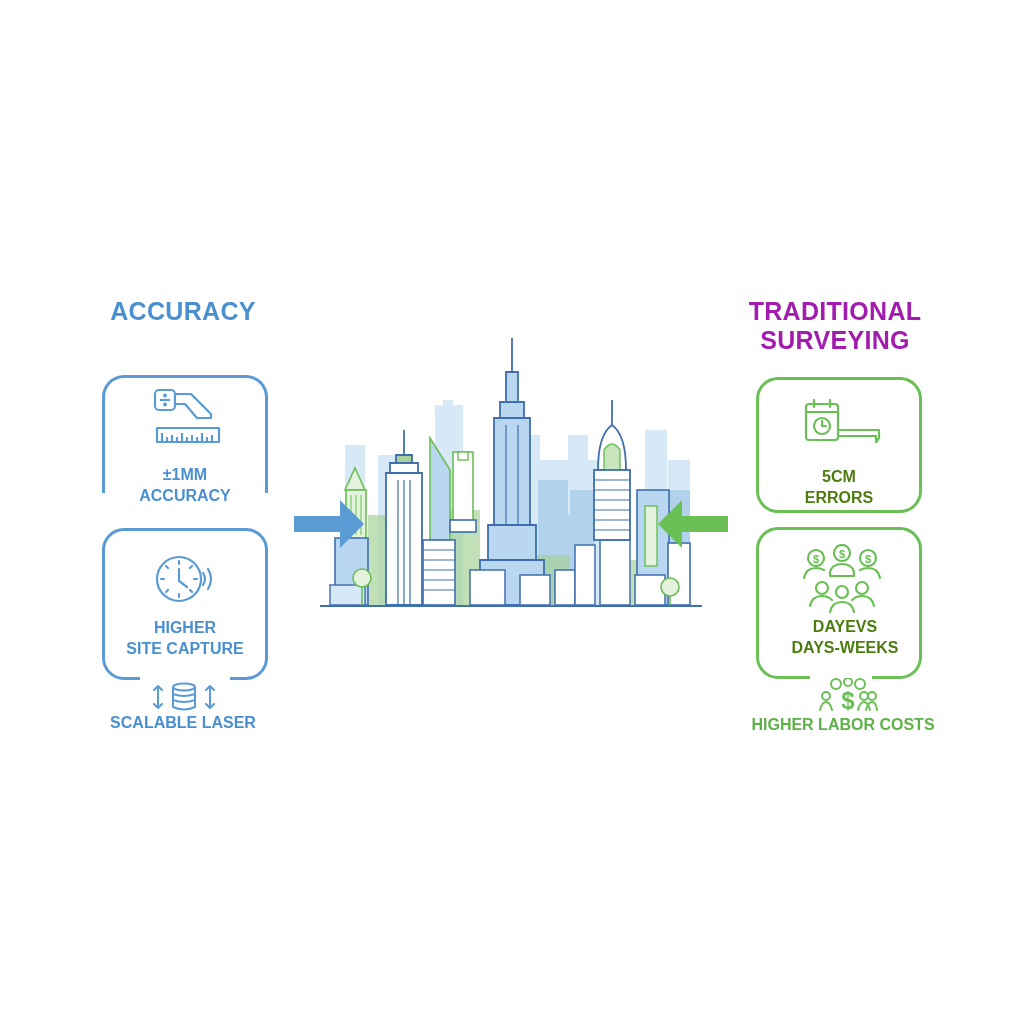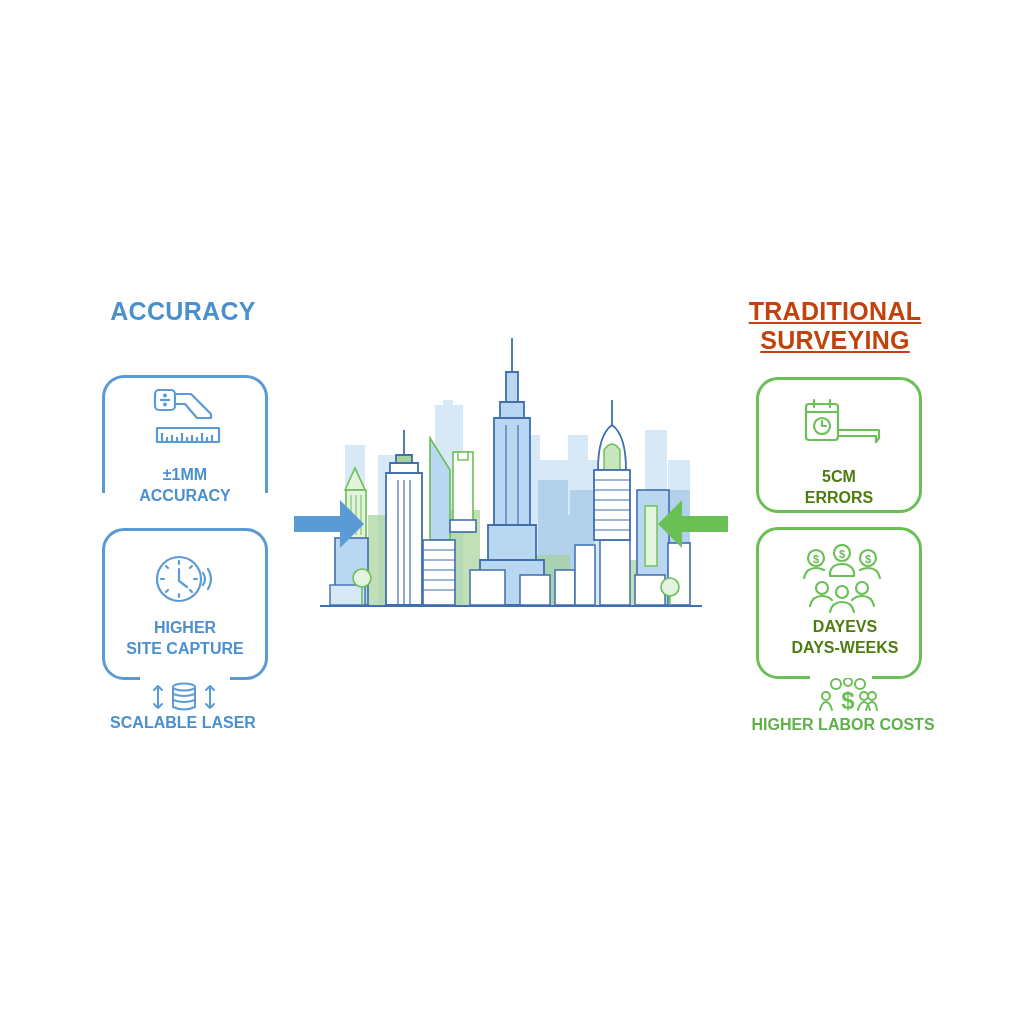--- a/index.html
+++ b/index.html
@@ -4,21 +4,21 @@
 <style>
   html, body { margin: 0; padding: 0; }
   body {
     width: 1024px; height: 1024px; background: #ffffff; position: relative; overflow: hidden;
     font-family: "Liberation Sans", "DejaVu Sans", sans-serif;
   }
   .heading {
     position: absolute; text-align: center; font-weight: 700; font-size: 25px; line-height: 29px; letter-spacing: 0.3px;
   }
   .heading.left { left: 88px; width: 190px; top: 297px; color: #4a90d0; }
-  .heading.right { left: 730px; width: 210px; top: 297px; color: #c2410c; text-decoration: underline; }
+  .heading.right { left: 730px; width: 210px; top: 297px; color: #a21caf; }
   .heading span { display: block; }
 
   .card {
     position: absolute; box-sizing: border-box; border-radius: 22px; text-align: center; padding-left: 40px;
   }
   .card.blue { border: 3px solid #5b9bd5; color: #4a90d0; }
   .card.green { border: 3px solid #6abf55; color: #4d7c0f; }
   .card.open-bottom { border-bottom: none; border-bottom-left-radius: 0; border-bottom-right-radius: 0; }
 
   .card-label { position: absolute; left: 0; right: 0; font-weight: 700; font-size: 16px; line-height: 21px; }

